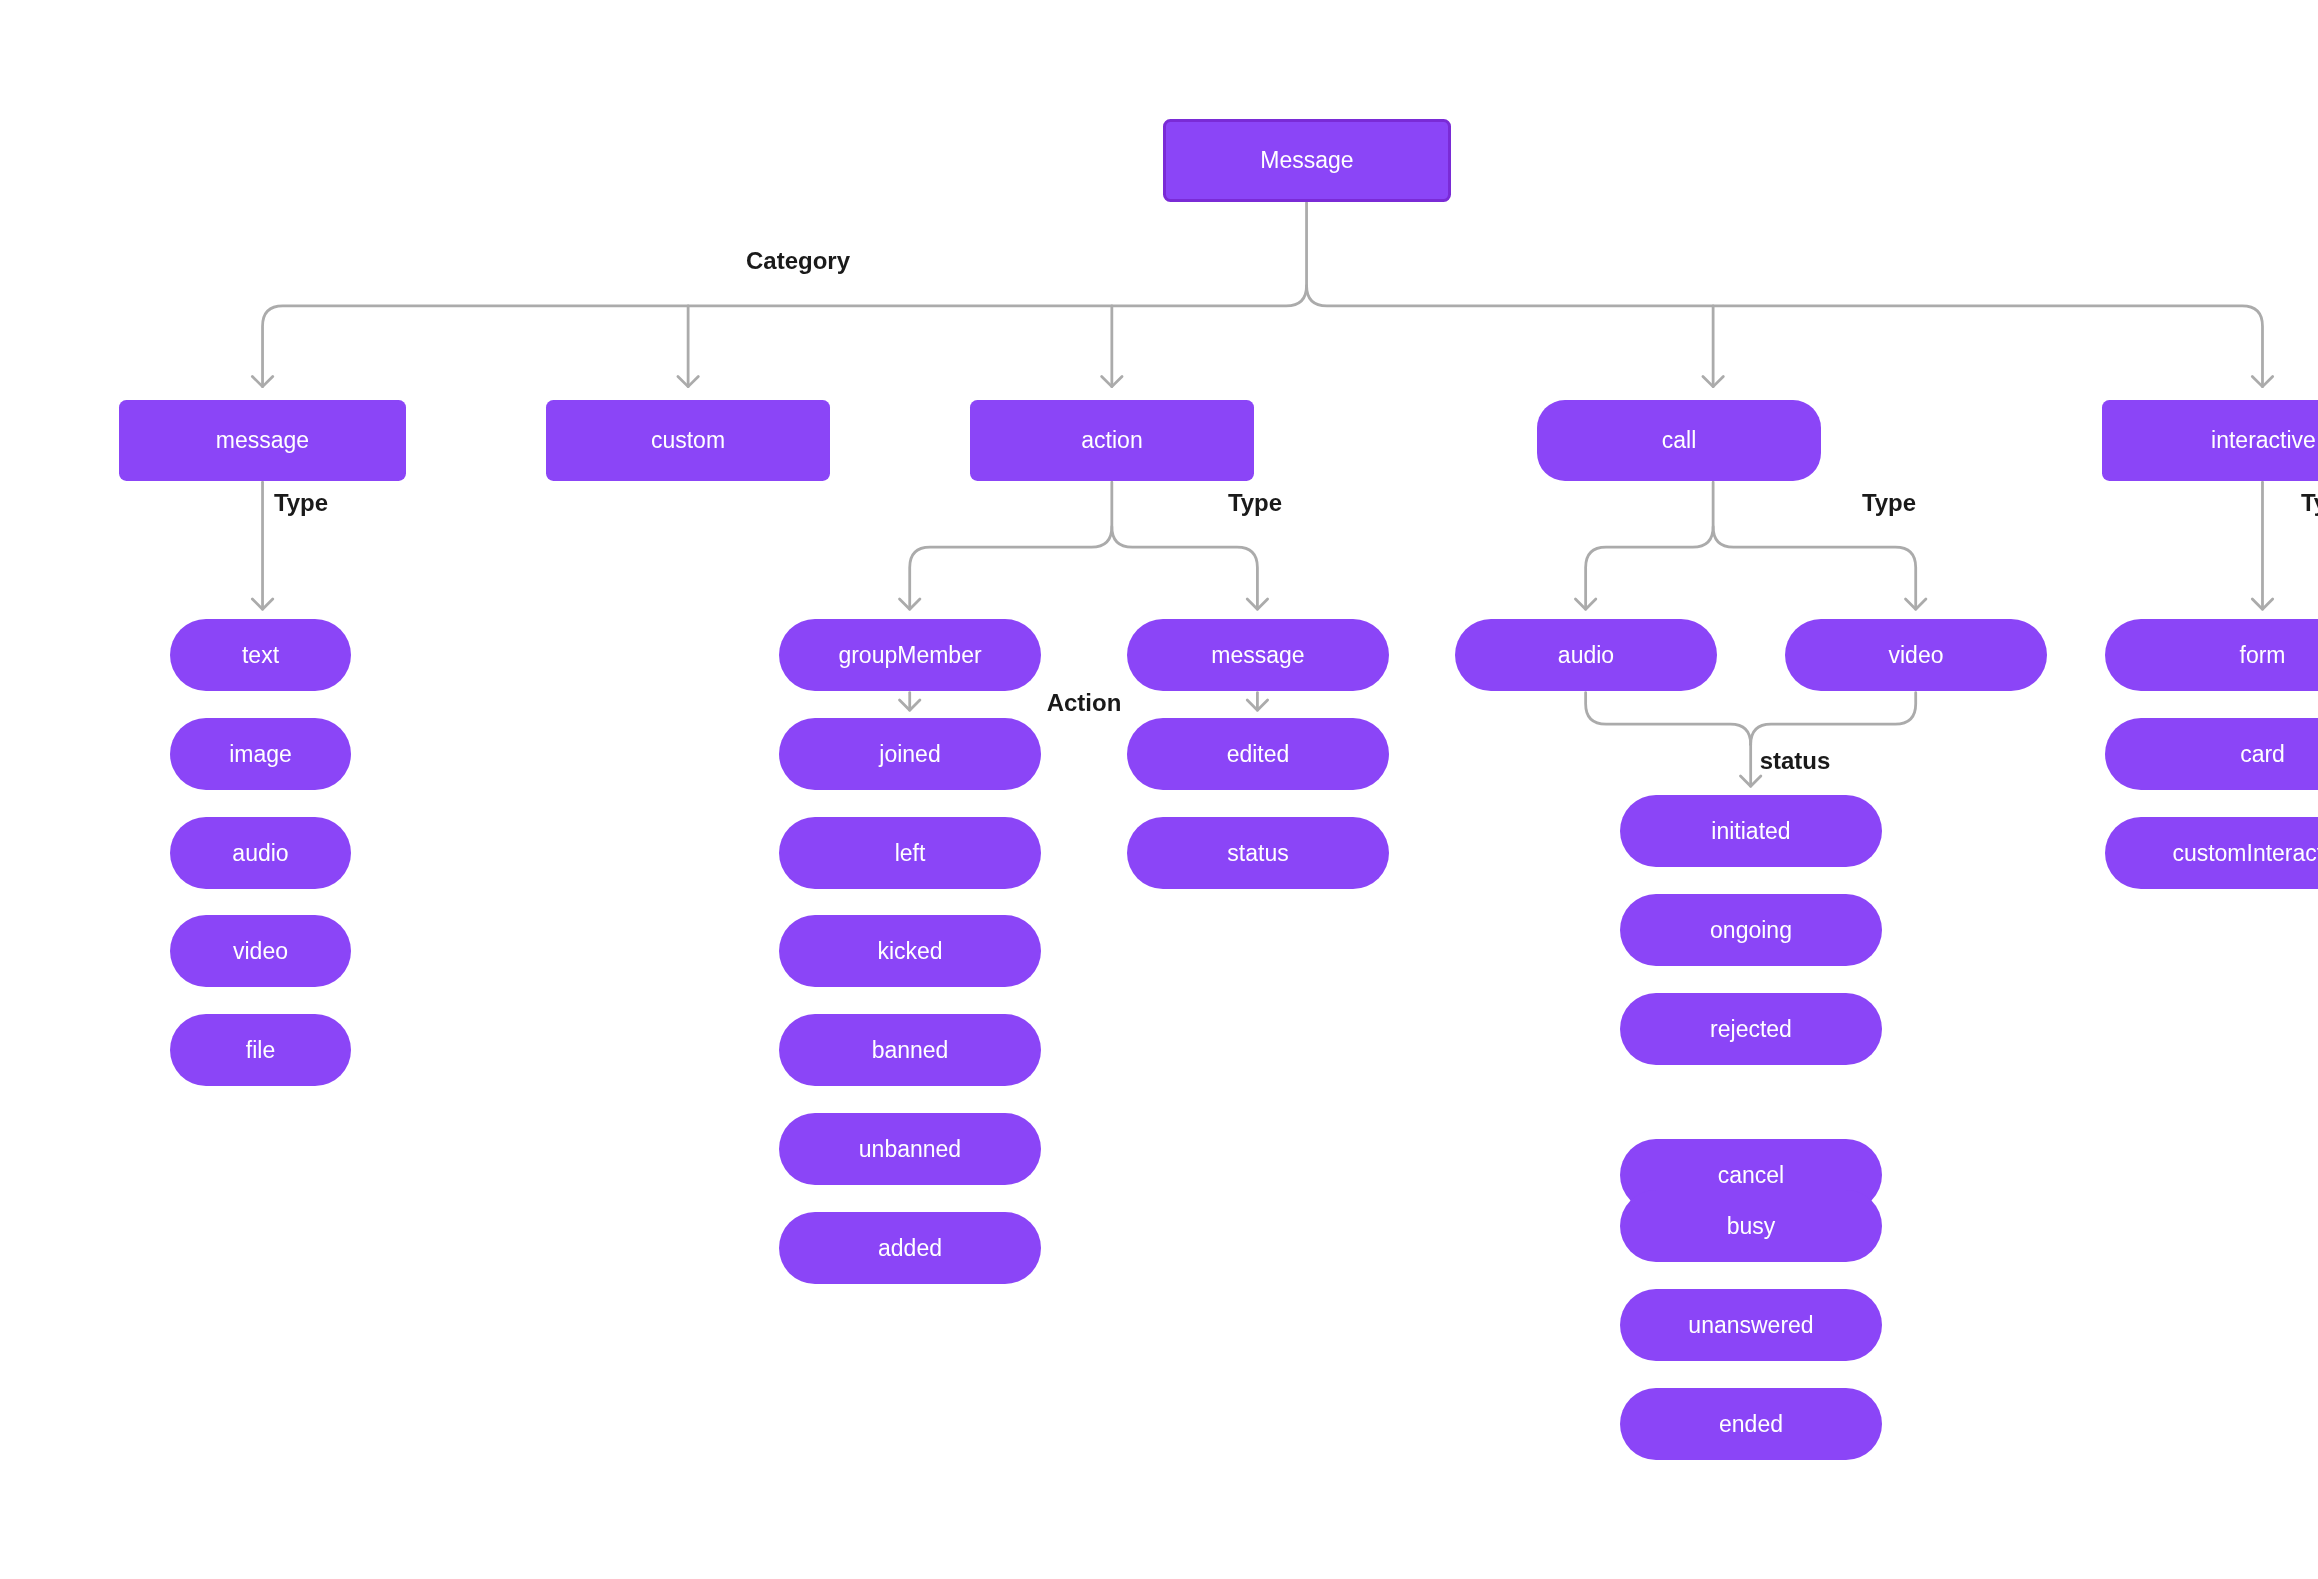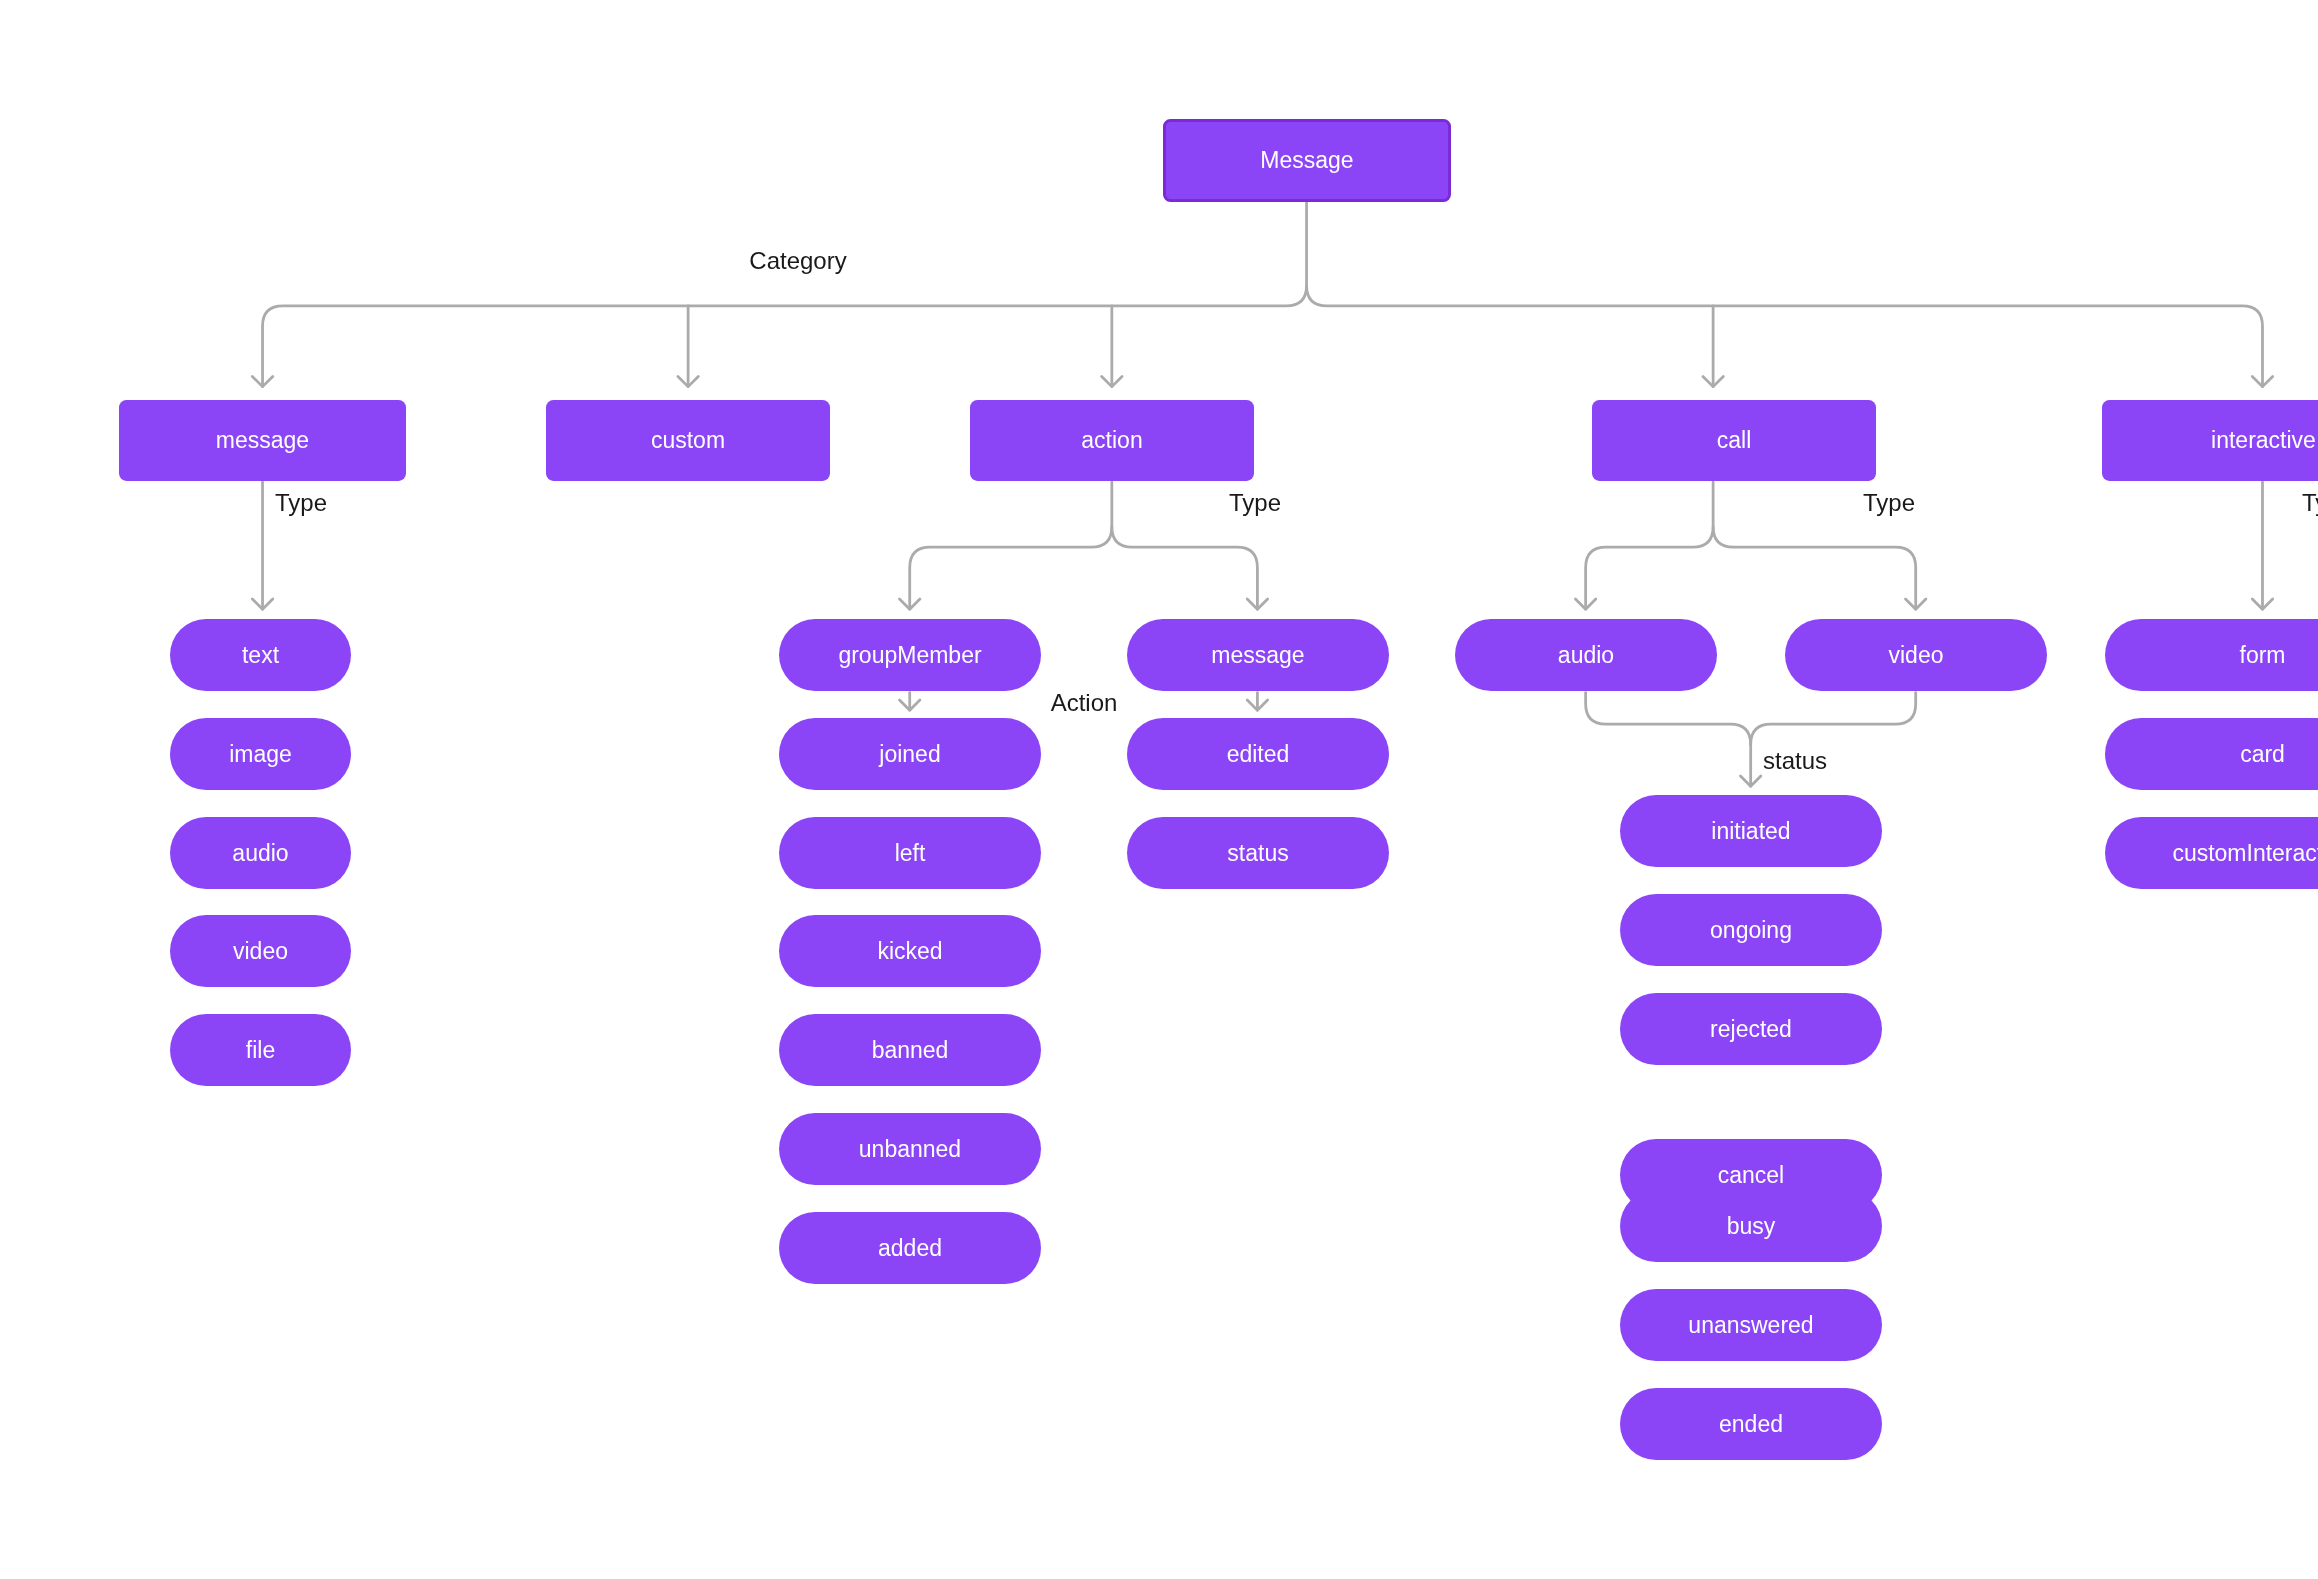--- a/index.html
+++ b/index.html
@@ -28,21 +28,21 @@
     border-radius:7.4px;
     font-size:23px;
   }
   .cat{border-radius:7.4px;}
   .pill{border-radius:36px;}
   .elabel{
     position:absolute;
     transform:translate(-50%,-50%);
     color:#1A1A1A;
     font-size:24px;
-    font-weight:400;
+    font-weight:700;
     white-space:nowrap;
   }
 </style>
 </head>
 <body>
 
 <div class="canvas">
 
   <svg class="edges" viewBox="0 0 5474 3406">
     <defs>
@@ -83,21 +83,21 @@
   <div class="elabel" style="left:1889px;top:503px;">Type</div>
   <div class="elabel" style="left:2328px;top:503px;">Type</div>
   <div class="elabel" style="left:1084px;top:703px;">Action</div>
   <div class="elabel" style="left:1795px;top:761px;">status</div>
 
   <div class="node root" style="left:1163px;top:119px;width:288px;height:83px;">Message</div>
 
   <div class="node cat" style="left:119px;top:400px;width:287px;height:81px;">message</div>
   <div class="node cat" style="left:546px;top:400px;width:284px;height:81px;">custom</div>
   <div class="node cat" style="left:970px;top:400px;width:284px;height:81px;">action</div>
-  <div class="node cat" style="left:1592px;top:400px;width:284px;height:81px;">call</div>
+  <div class="node cat" style="left:1537px;top:400px;width:284px;height:81px;border-radius:28px;">call</div>
   <div class="node cat" style="left:2102px;top:400px;width:323px;height:81px;">interactive</div>
 
   <div class="node pill" style="left:170px;top:619px;width:181px;height:72px;">text</div>
   <div class="node pill" style="left:170px;top:718px;width:181px;height:72px;">image</div>
   <div class="node pill" style="left:170px;top:817px;width:181px;height:72px;">audio</div>
   <div class="node pill" style="left:170px;top:915px;width:181px;height:72px;">video</div>
   <div class="node pill" style="left:170px;top:1014px;width:181px;height:72px;">file</div>
 
   <div class="node pill" style="left:779px;top:619px;width:262px;height:72px;">groupMember</div>
   <div class="node pill" style="left:1127px;top:619px;width:262px;height:72px;">message</div>

